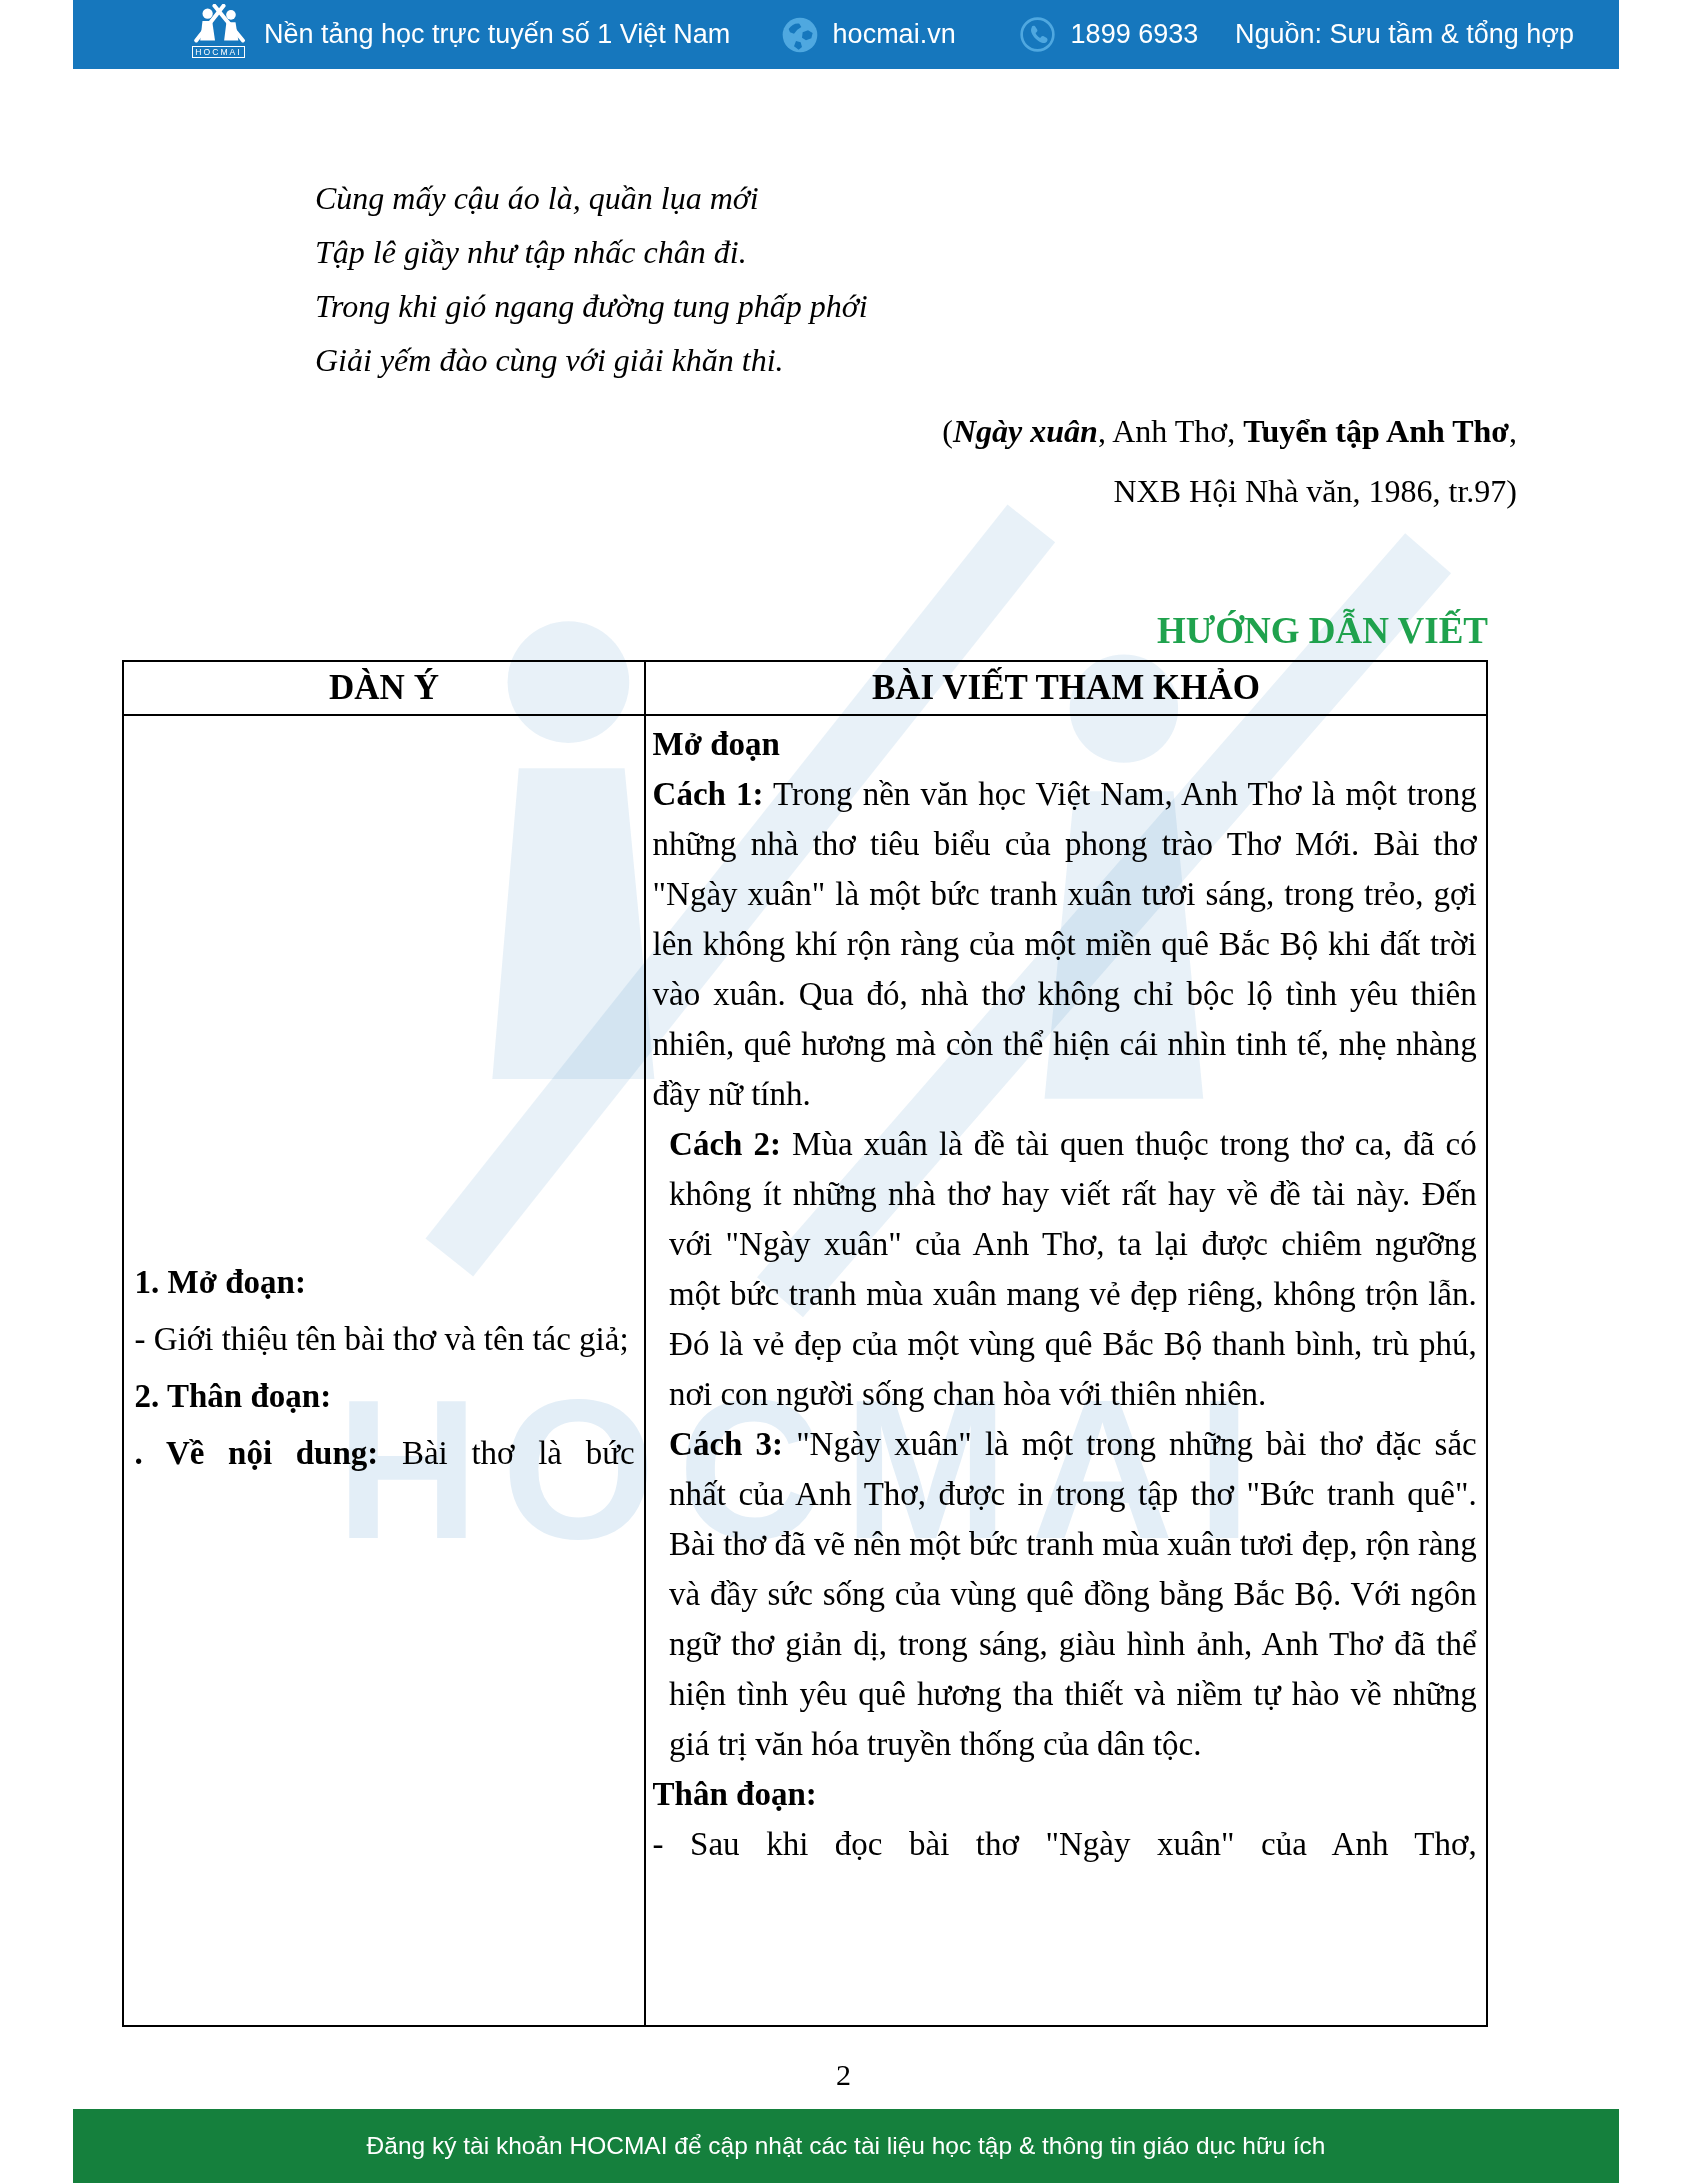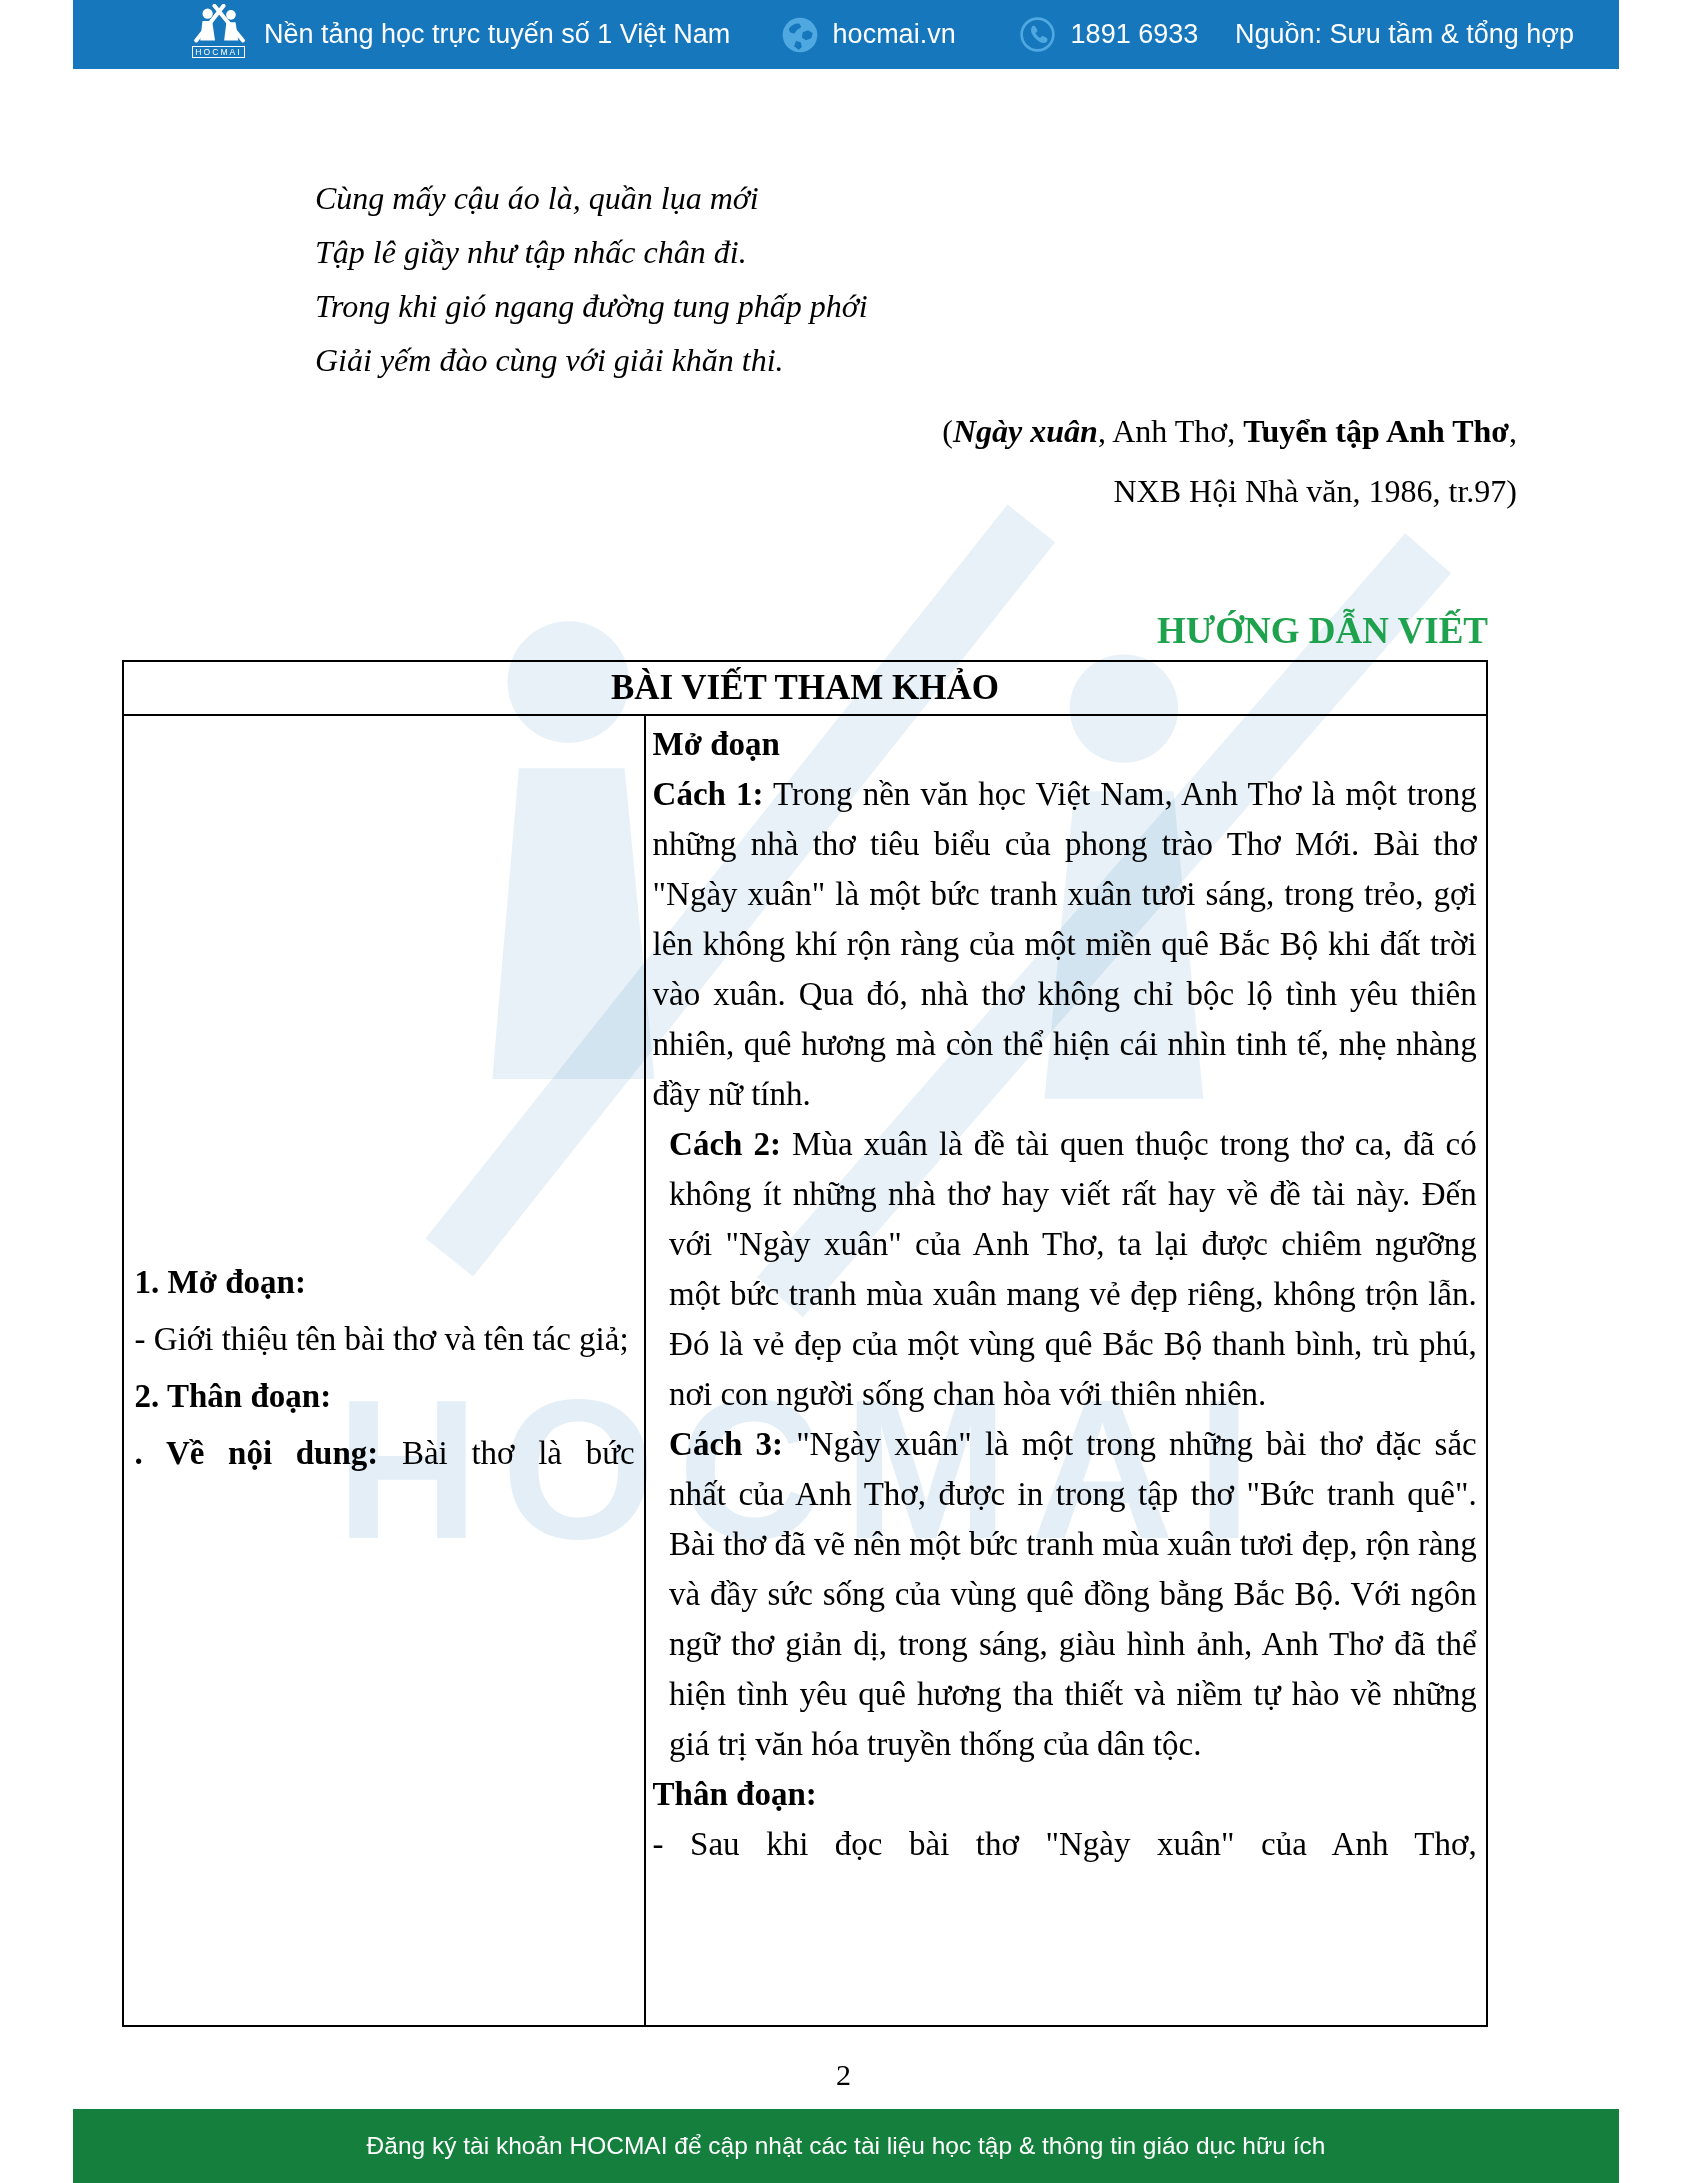--- a/index.html
+++ b/index.html
@@ -95,41 +95,42 @@
         <circle cx="27" cy="27" r="26" fill="#4fa8e0"></circle>
         <path d="M10 18c4-6 10-9 16-8l3 5-6 4-5 6-6-2z M31 23l8-3 7 4-2 8-8 3-6-4z M21 36l7 2 2 7-5 4-7-5z" fill="#1677bd"></path>
       </svg>
       <span class="htext">hocmai.vn</span>
     </div>
     <div class="hgroup grp-phone">
       <svg width="37" height="37" viewBox="0 0 56 56" aria-hidden="true">
         <circle cx="28" cy="28" r="24" fill="none" stroke="#4fa8e0" stroke-width="4"></circle>
         <path d="M19 16c2.5-2 5-1.5 6 .5l2.5 4c.8 1.5.3 3-1 4l-1.5 1.2c1.2 3 3.8 5.8 7 7.5l1.3-1.6c1-1.3 2.6-1.7 4-1l4.2 2.3c2 1.1 2.4 3.6.6 6-1.5 2-4.6 2.6-7.6 1.5-7-2.6-13.3-8.8-15.8-15.8-1-3-.3-6.4 1.3-8.6z" fill="#4fa8e0"></path>
       </svg>
-      <span class="htext">1891 6933</span>
+      <span class="htext">1899 6933</span>
     </div>
     <div class="source htext">Nguồn: Sưu tầm &amp; tổng hợp</div>
   </header>
 
   <div class="poem">
     <div>Cùng mấy cậu áo là, quần lụa mới</div>
     <div>Tập lê giầy như tập nhấc chân đi.</div>
     <div>Trong khi gió ngang đường tung phấp phới</div>
     <div>Giải yếm đào cùng với giải khăn thi.</div>
   </div>
 
   <div class="attribution">
     <div><span>(</span><span class="attr-title">Ngày xuân</span><span>, Anh Thơ, </span><span class="attr-book">Tuyển tập Anh Thơ</span><span>,</span></div>
     <div>NXB Hội Nhà văn, 1986, tr.97)</div>
   </div>
 
   <div class="section-title">HƯỚNG DẪN VIẾT</div>
 
   <div class="doc-table">
     <div class="trow-head">
+      <div class="th-left">DÀN Ý</div>
       <div class="th-right">BÀI VIẾT THAM KHẢO</div>
     </div>
     <div class="trow-body">
 
       <div class="td-left">
         <div>
           <p class="para"><b class="inline-label">1. Mở đoạn:</b></p>
           <p class="para just">- Giới thiệu tên bài thơ và tên tác giả;</p>
         </div>
         <div>

